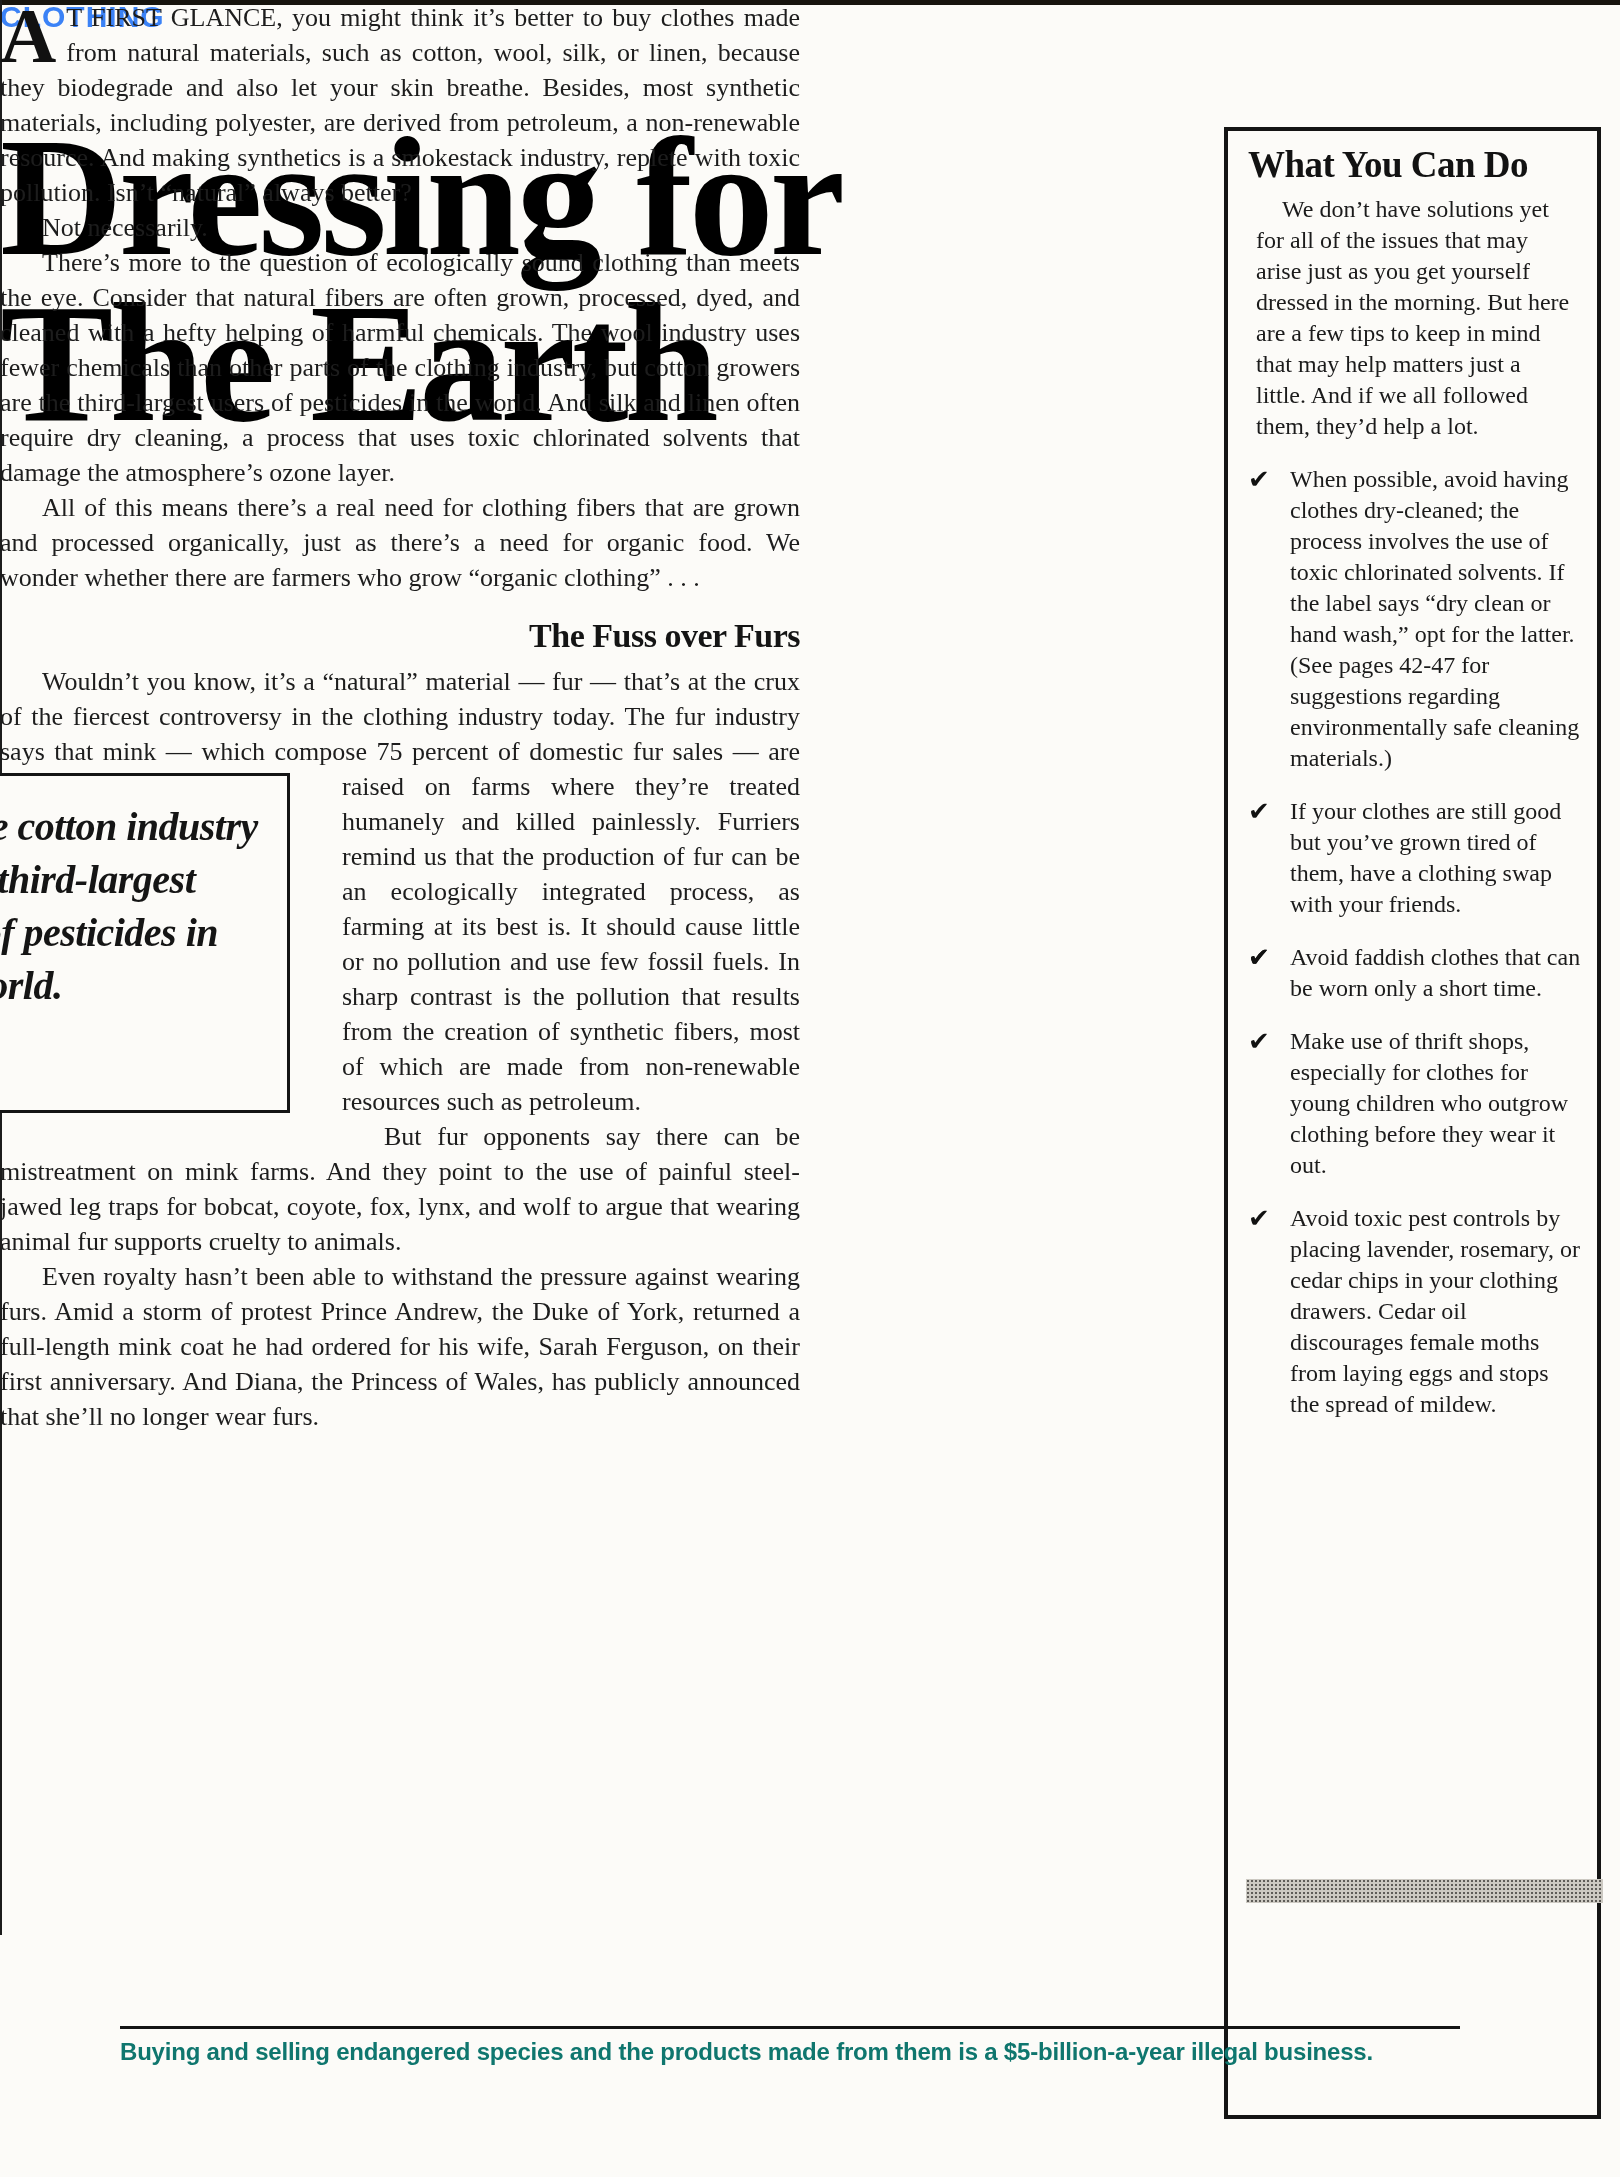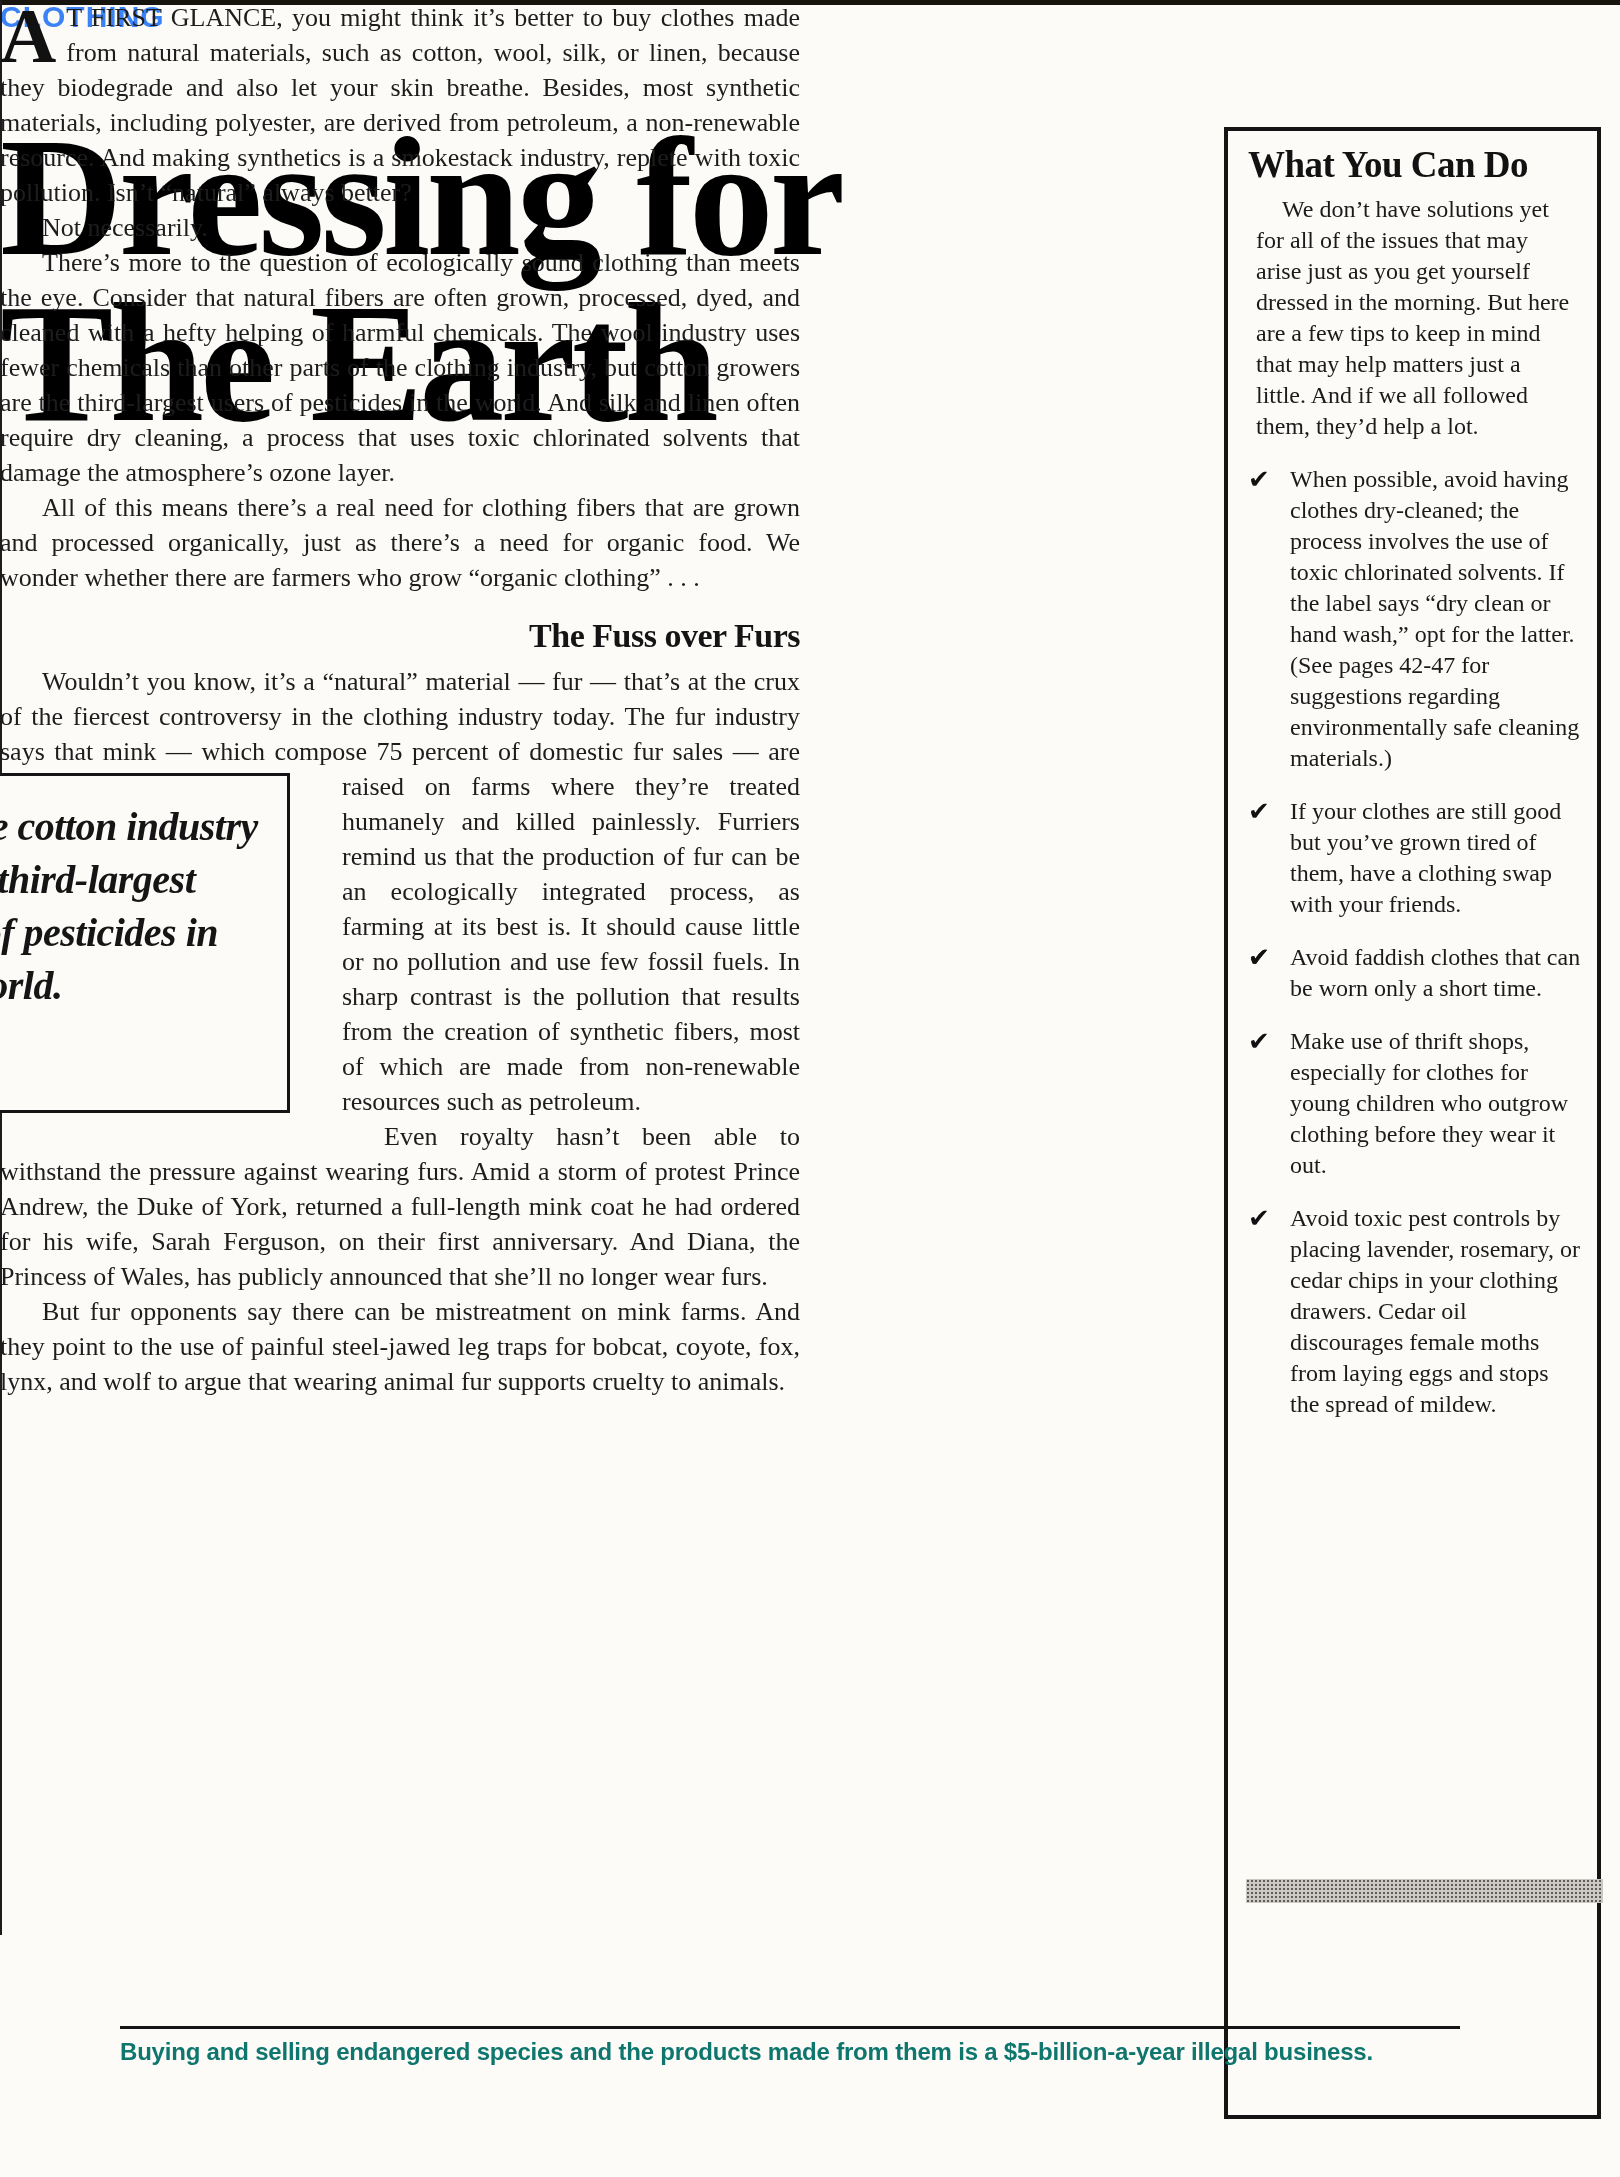--- a/index.html
+++ b/index.html
@@ -130,22 +130,22 @@
     <p class="first"><span class="dropcap">A</span><span>T FIRST GLANCE, you might think it’s better to buy clothes made from natural materials, such as cotton, wool, silk, or linen, because they biodegrade and also let your skin breathe. Besides, most synthetic materials, including polyester, are derived from petroleum, a non-renewable resource. And making synthetics is a smokestack industry, replete with toxic pollution. Isn’t “natural” always better?</span></p>
     <p>Not necessarily.</p>
     <p>There’s more to the question of ecologically sound clothing than meets the eye. Consider that natural fibers are often grown, processed, dyed, and cleaned with a hefty helping of harmful chemicals. The wool industry uses fewer chemicals than other parts of the clothing industry, but cotton growers are the third-largest users of pesticides in the world. And silk and linen often require dry cleaning, a process that uses toxic chlorinated solvents that damage the atmosphere’s ozone layer.</p>
     <p>All of this means there’s a real need for clothing fibers that are grown and processed organically, just as there’s a need for organic food. We wonder whether there are farmers who grow “organic clothing” . . .</p>
 
     <h2 class="furs-heading">The Fuss over Furs</h2>
 
     <p><span>Wouldn’t you know, it’s a “natural” material — fur — that’s at the crux of the fiercest controversy in the clothing industry today. The fur industry says that mink — which compose 75 percent of domestic fur </span><span class="pullquote">
           <span class="pq-text">The cotton industry is the third-largest user of pesticides in the world.</span>
         </span><span>sales — are raised on farms where they’re treated humanely and killed painlessly. Furriers remind us that the production of fur can be an ecologically integrated process, as farming at its best is. It should cause little or no pollution and use few fossil fuels. In sharp contrast is the pollution that results from the creation of synthetic fibers, most of which are made from non-renewable resources such as petroleum.</span></p>
+    <p>But fur opponents say there can be mistreatment on mink farms. And they point to the use of painful steel-jawed leg traps for bobcat, coyote, fox, lynx, and wolf to argue that wearing animal fur supports cruelty to animals.</p>
     <p>Even royalty hasn’t been able to withstand the pressure against wearing furs. Amid a storm of protest Prince Andrew, the Duke of York, returned a full-length mink coat he had ordered for his wife, Sarah Ferguson, on their first anniversary. And Diana, the Princess of Wales, has publicly announced that she’ll no longer wear furs.</p>
-    <p>But fur opponents say there can be mistreatment on mink farms. And they point to the use of painful steel-jawed leg traps for bobcat, coyote, fox, lynx, and wolf to argue that wearing animal fur supports cruelty to animals.</p>
   </div>
 
   <aside class="sidebar">
     <h3 class="sidebar-title">What You Can Do</h3>
     <p class="sidebar-intro">We don’t have solutions yet for all of the issues that may arise just as you get yourself dressed in the morning. But here are a few tips to keep in mind that may help matters just a little. And if we all followed them, they’d help a lot.</p>
 
     <div class="tip">
       <span class="check">✔</span>
       <span>When possible, avoid having clothes dry-cleaned; the process involves the use of toxic chlorinated solvents. If the label says “dry clean or hand wash,” opt for the latter. (See pages 42-47 for suggestions regarding environmentally safe cleaning materials.)</span>
     </div>

